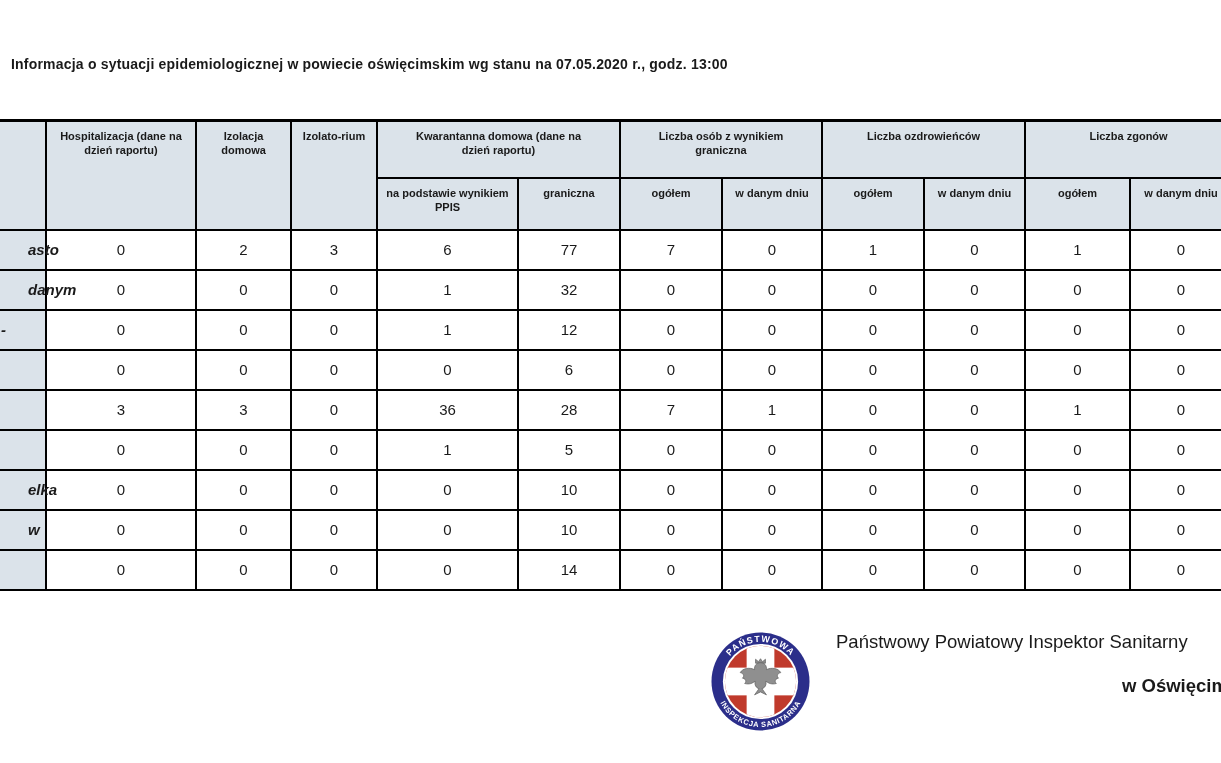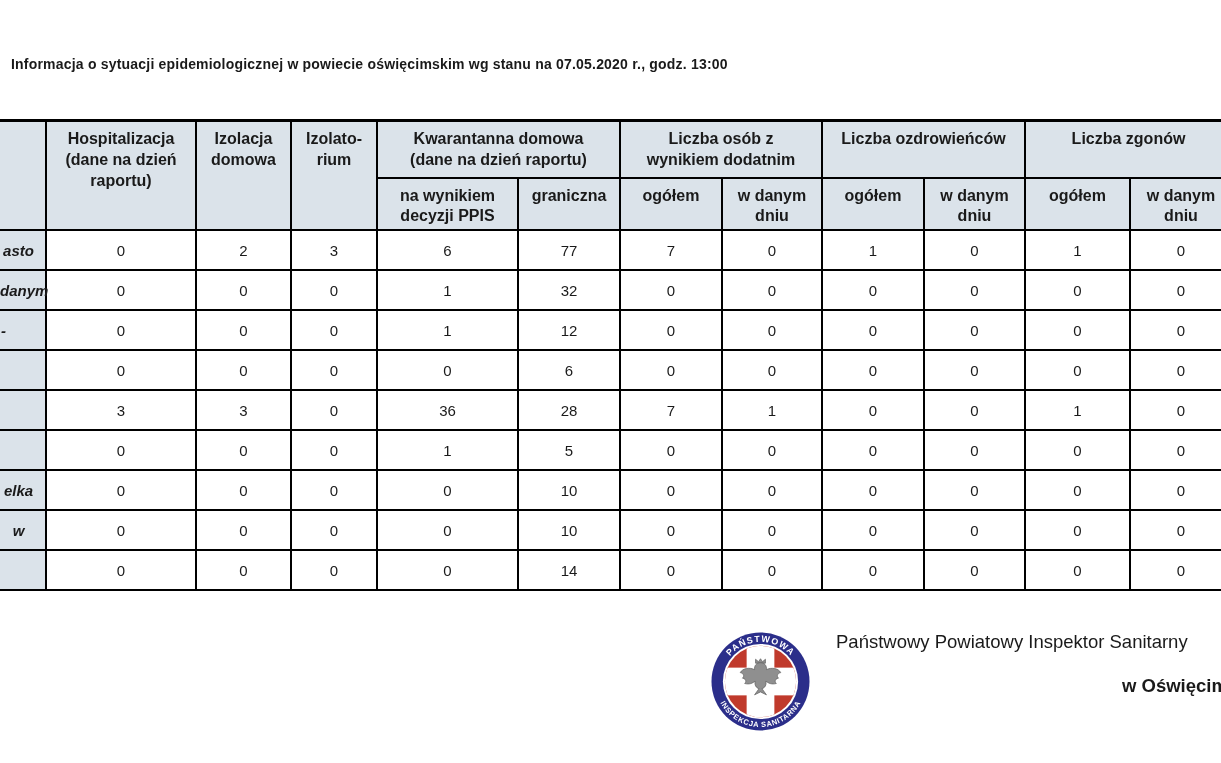--- a/index.html
+++ b/index.html
@@ -13,36 +13,36 @@
     position:absolute; top:56px; left:11px;
     font-size:14px; font-weight:700; letter-spacing:0.2px; white-space:nowrap;
   }
 
   .table-wrap { position:absolute; top:119px; left:0; width:1221px; overflow:hidden; }
   table { border-collapse:collapse; table-layout:fixed; width:1232px; border-top:3px solid #000; }
   th, td { border:2px solid #000; }
   .no-left { border-left:none; }
 
   thead th {
-    background:#dbe3ea; font-size:16px; font-weight:700;
+    background:#dbe3ea; font-size:11px; font-weight:700;
     vertical-align:top; padding:7px 4px 2px 4px; line-height:1.3; text-align:center;
   }
   thead tr.h1 { height:57px; }
   thead tr.h2 { height:52px; }
   th .wrap { display:inline-block; }
   th .mw185 { max-width:185px;text-align:center; }
   th .mw150 { max-width:150px; }
 
   tbody tr { height:40px; }
   tbody td {
     background:#ffffff; text-align:center; vertical-align:middle; font-size:15px;
   }
   td.rl {
     background:#dbe3ea; font-weight:700; font-style:italic;
-    text-align:center; padding-right:8px; font-size:15px;
+    text-align:center; padding-right:8px; font-size:15px;padding-left:28px;
   }
   td.rl.edge { text-align:left; padding-left:1px; }
 
   .logo { position:absolute; top:632px; left:711px; width:99px; height:99px; }
   .sig1 {
     position:absolute; top:631px; left:836px;
     font-size:18.5px; font-weight:400; white-space:nowrap;
   }
   .sig2 {
     position:absolute; top:675px; left:1122px;
@@ -70,26 +70,26 @@
         <col style="width:105px">
         <col style="width:102px">
     </colgroup>
     <thead>
       <tr class="h1">
         <th class="no-left" rowspan="2"></th>
         <th rowspan="2"><span class="wrap mw150">Hospitalizacja (dane na dzień raportu)</span></th>
         <th rowspan="2"><span class="wrap">Izolacja domowa</span></th>
         <th rowspan="2"><span class="wrap">Izolato-rium</span></th>
         <th colspan="2"><span class="wrap mw185">Kwarantanna domowa (dane na dzień raportu)</span></th>
-        <th colspan="2"><span class="wrap mw150">Liczba osób z wynikiem dodatnim</span></th>
+        <th colspan="2"><span class="wrap mw150">Liczba osób z wynikiem graniczna</span></th>
         <th colspan="2"><span class="wrap">Liczba ozdrowieńców</span></th>
         <th colspan="2"><span class="wrap">Liczba zgonów</span></th>
       </tr>
       <tr class="h2">
-        <th><span class="wrap">na wynikiem decyzji PPIS</span></th>
+        <th><span class="wrap">na podstawie wynikiem PPIS</span></th>
         <th><span class="wrap">graniczna</span></th>
         <th><span class="wrap">ogółem</span></th>
         <th><span class="wrap mw150">w danym dniu</span></th>
         <th><span class="wrap">ogółem</span></th>
         <th><span class="wrap mw150">w danym dniu</span></th>
         <th><span class="wrap">ogółem</span></th>
         <th><span class="wrap mw150">w danym dniu</span></th>
       </tr>
     </thead>
     <tbody>

